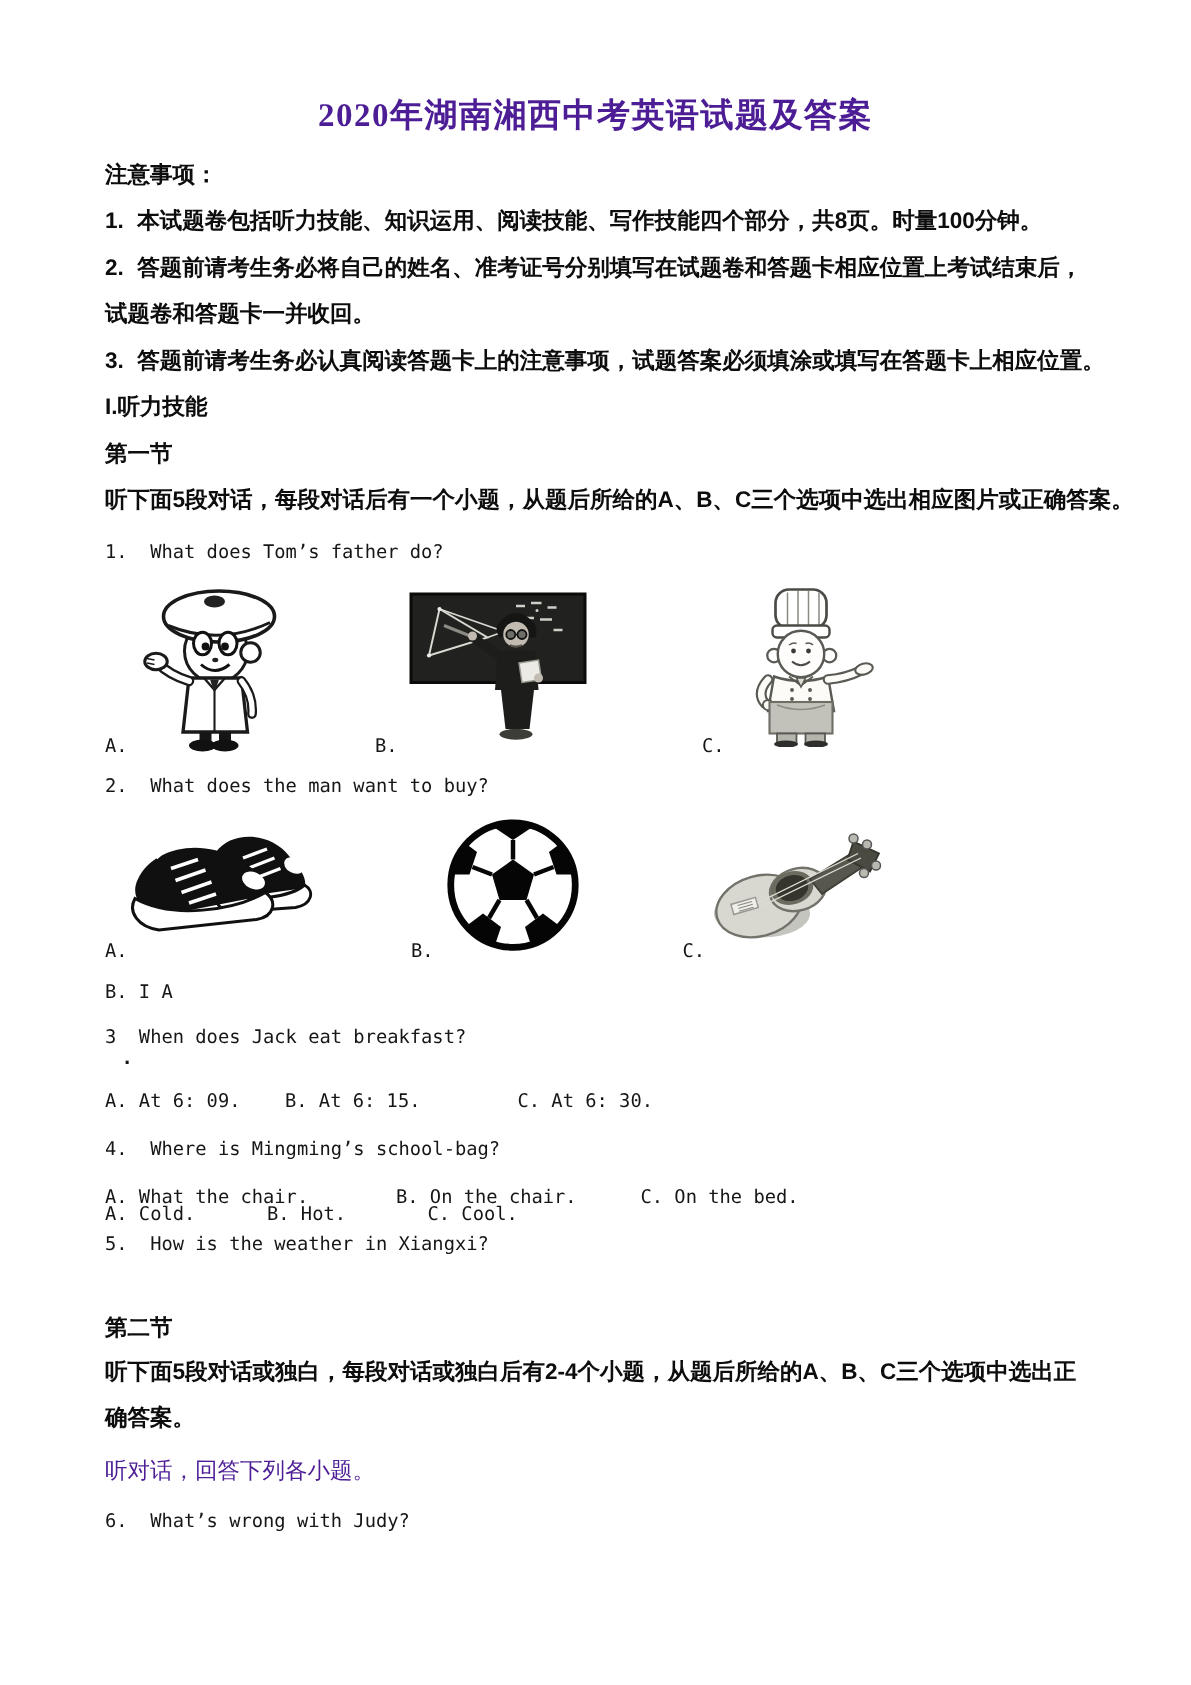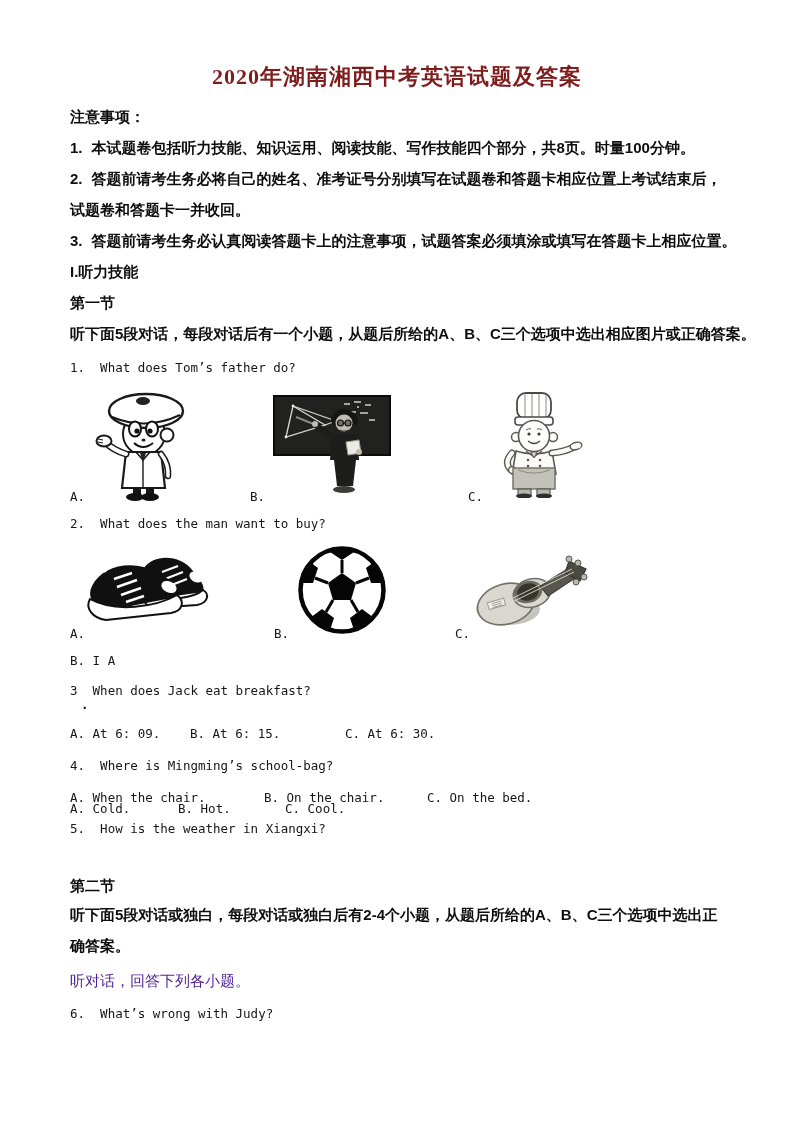--- a/index.html
+++ b/index.html
@@ -2,21 +2,21 @@
 <html><head>
 <meta charset="utf-8">
 <style>
   html,body{margin:0;padding:0;background:#ffffff;}
   body{width:794px;height:1123px;position:relative;overflow:hidden;
        font-family:"Liberation Sans",sans-serif;color:#1c1c1c;}
   .page{position:absolute;left:0;top:0;width:794px;height:1123px;background:#fff;}
   .abs{position:absolute;}
   .title{left:0;top:62px;width:794px;text-align:center;
          font-family:"Liberation Serif",serif;font-weight:bold;
-         font-size:22px;letter-spacing:1px;color:#7f1d1d;}
+         font-size:22px;letter-spacing:1px;color:#4c1d95;}
   .zh-b{font-weight:bold;font-size:15px;color:#0d0d0d;line-height:17px;}
   .zh  {font-weight:normal;font-size:15px;color:#4c1d95;line-height:17px;}
   .wrap{width:656px;line-height:31px;}
   .num{margin-right:9px;}
   .en{font-family:"DejaVu Sans Mono","Liberation Mono",monospace;
       font-size:12.5px;color:#161616;white-space:pre;line-height:15px;}
   .optrow{left:70px;width:660px;height:16px;}
   .opt{position:absolute;top:0;}
   .dot{font-weight:bold;}
   svg{display:block;}
@@ -204,21 +204,21 @@
   <div class="abs en dot" style="left:81px;top:697px;">.</div>
 
   <div class="abs en optrow" style="top:726px;">
     <span class="opt" style="left:0px;">A. At 6: 09.</span>
     <span class="opt" style="left:120px;">B. At 6: 15.</span>
     <span class="opt" style="left:275px;">C. At 6: 30.</span>
   </div>
 
   <div class="abs en" style="left:70px;top:758px;">4.  Where is Mingming’s school-bag?</div>
   <div class="abs en optrow" style="top:790px;">
-    <span class="opt" style="left:0px;">A. When the chair.</span>
+    <span class="opt" style="left:0px;">A. What the chair.</span>
     <span class="opt" style="left:194px;">B. On the chair.</span>
     <span class="opt" style="left:357px;">C. On the bed.</span>
   </div>
 
   <div class="abs en" style="left:70px;top:821px;">5.  How is the weather in Xiangxi?</div>
   <div class="abs en optrow" style="top:801px;">
     <span class="opt" style="left:0px;">A. Cold.</span>
     <span class="opt" style="left:108px;">B. Hot.</span>
     <span class="opt" style="left:215px;">C. Cool.</span>
   </div>

